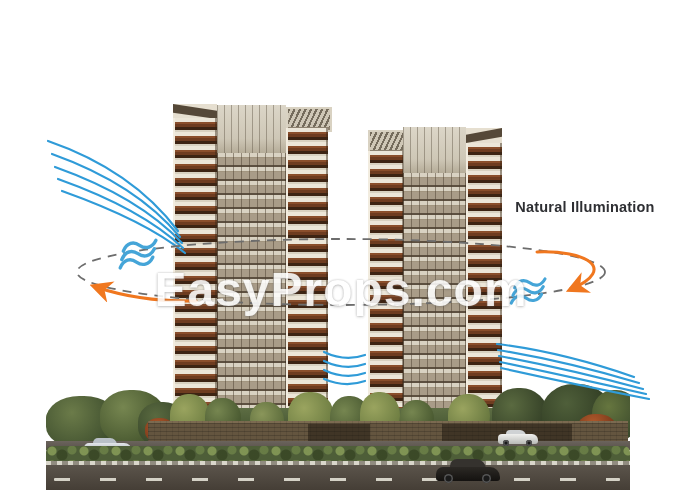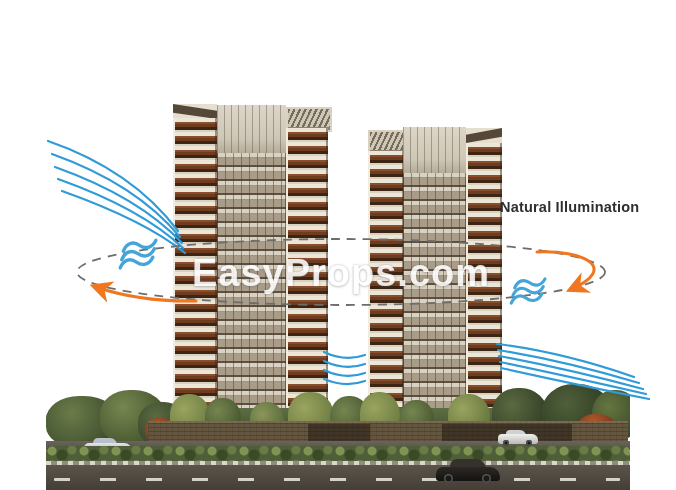--- a/index.html
+++ b/index.html
@@ -62,25 +62,25 @@
   .car .cabin{position:absolute;}
   .car .wheel{position:absolute;border-radius:50%;background:#1a1a1a;box-shadow:inset 0 0 0 1.5px #555;}
 
   
   .overlay{position:absolute;left:0;top:0;z-index:20;}
   .wind path{fill:none;stroke:var(--wind-line);stroke-width:2.2;stroke-linecap:round;}
   .dashed{fill:none;stroke:var(--ellipse);stroke-width:1.8;stroke-dasharray:9 7;}
   .arrowpath{fill:none;stroke:var(--arrow);stroke-width:3;stroke-linecap:round;}
   .windicon path{fill:none;stroke:var(--wind-icon);stroke-width:3.4;stroke-linecap:round;}
 
-  .watermark{position:absolute;top:252px;left:341px;transform:translateX(-50%);z-index:30;
-    font-size:38px;font-weight:bold;letter-spacing:1px;white-space:nowrap;
+  .watermark{position:absolute;top:262px;left:341px;transform:translateX(-50%);z-index:30;
+    font-size:48px;font-weight:bold;letter-spacing:1px;white-space:nowrap;
     color:var(--watermark-text);opacity:.88;
     text-shadow:0 0 2px rgba(110,110,110,.5),0 1px 3px rgba(90,90,90,.3);}
-  .callout{position:absolute;left:500px;top:198px;width:170px;z-index:30;
+  .callout{position:absolute;left:500px;top:198px;width:170px;z-index:30;text-align:center;
     font-size:14.5px;font-weight:bold;line-height:19px;color:var(--label-text);letter-spacing:.2px;}
   .callout span{display:block;}
 </style>
 </head>
 <body>
 
 <div class="canvas">
 
   <div class="photo">
 

